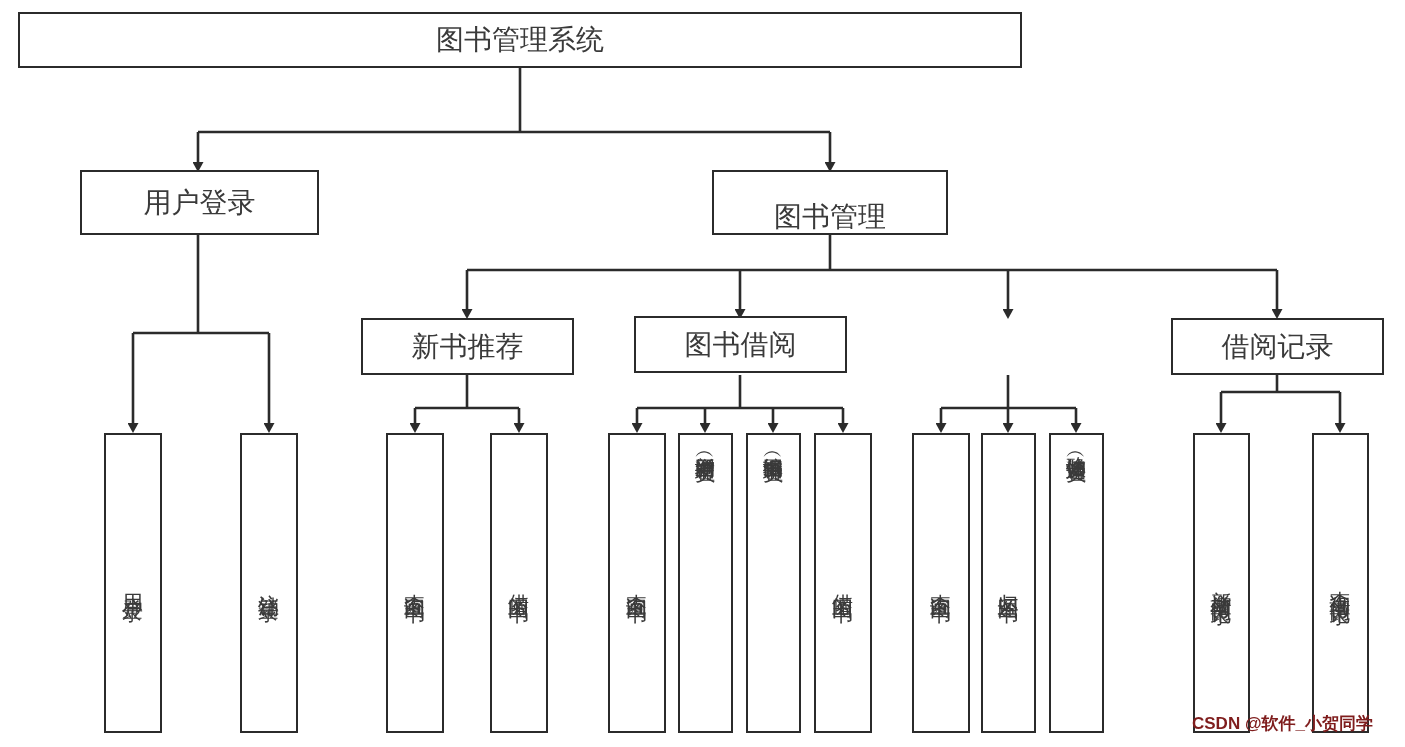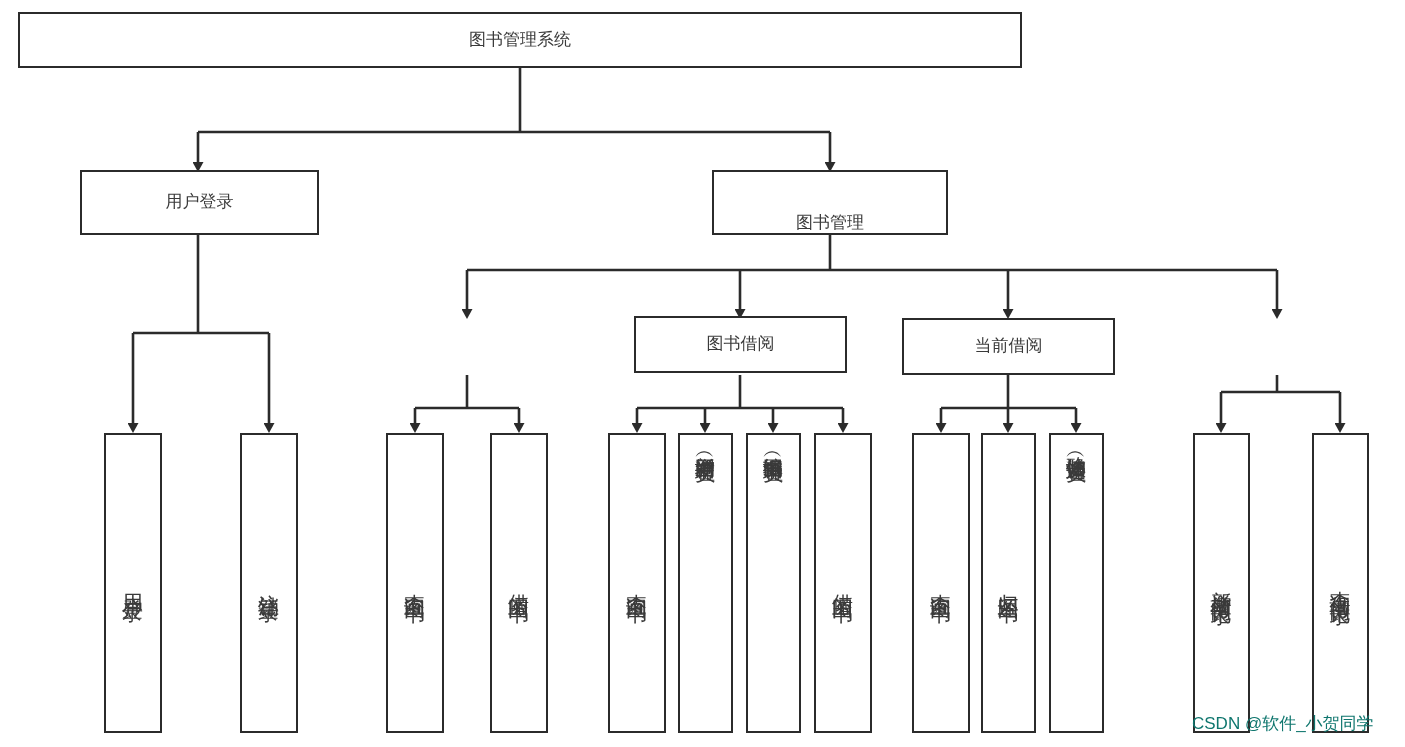--- a/index.html
+++ b/index.html
@@ -38,21 +38,21 @@
     z-index: 2;
   }
   .node .label {
     display: block;
     text-align: center;
     line-height: 1.18;
     white-space: nowrap;
   }
   
   .node.h .label {
-    font-size: 17px;
+    font-size: 28px;
   }
   
   .node.v {
     align-items: flex-start;
     padding-top: 6px;
   }
   .node.v .label {
     writing-mode: vertical-rl;
     text-orientation: upright;
     font-size: 21px;
@@ -65,23 +65,24 @@
   }
   .node.v.center {
     align-items: center;
     padding-top: 0;
   }
   .watermark {
     position: absolute;
     left: 1192px;
     top: 712px;
     font-size: 17px;
-    color: #0f766e;
+    color: #7f1d1d;
     white-space: nowrap;
     z-index: 3;
+    font-weight: bold;
   }
 </style>
 </head>
 <body>
 
 <div id="canvas">
 
   <svg class="wires" viewBox="0 0 1405 747" xmlns="http://www.w3.org/2000/svg">
     <defs>
       <marker id="arrow" markerWidth="10" markerHeight="11" refX="1" refY="5.5" orient="auto" markerUnits="userSpaceOnUse">
@@ -138,25 +139,28 @@
     <span class="label">图书管理系统</span>
   </div>
 
   <div class="node h" style="left:80px; top:170px; width:239px; height:65px;">
     <span class="label">用户登录</span>
   </div>
   <div class="node h" style="left:712px; top:170px; width:236px; height:65px;align-items:flex-end;">
     <span class="label">图书管理</span>
   </div>
 
+  <div class="node h" style="left:361px; top:318px; width:213px; height:57px;">
+    <span class="label">新书推荐</span>
+  </div>
   <div class="node h" style="left:634px; top:316px; width:213px; height:57px;">
     <span class="label">图书借阅</span>
   </div>
-  <div class="node h" style="left:902px; top:318px; width:213px; height:57px;">
-    <span class="label">当前借阅</span>
+  <div class="node h" style="left:1171px; top:318px; width:213px; height:57px;">
+    <span class="label">借阅记录</span>
   </div>
 
   <div class="node v center" style="left:104px; top:433px; width:58px; height:300px;">
     <span class="label">用户登录</span>
   </div>
   <div class="node v center" style="left:240px; top:433px; width:58px; height:300px;">
     <span class="label">注销登录</span>
   </div>
 
   <div class="node v center" style="left:386px; top:433px; width:58px; height:300px;">

